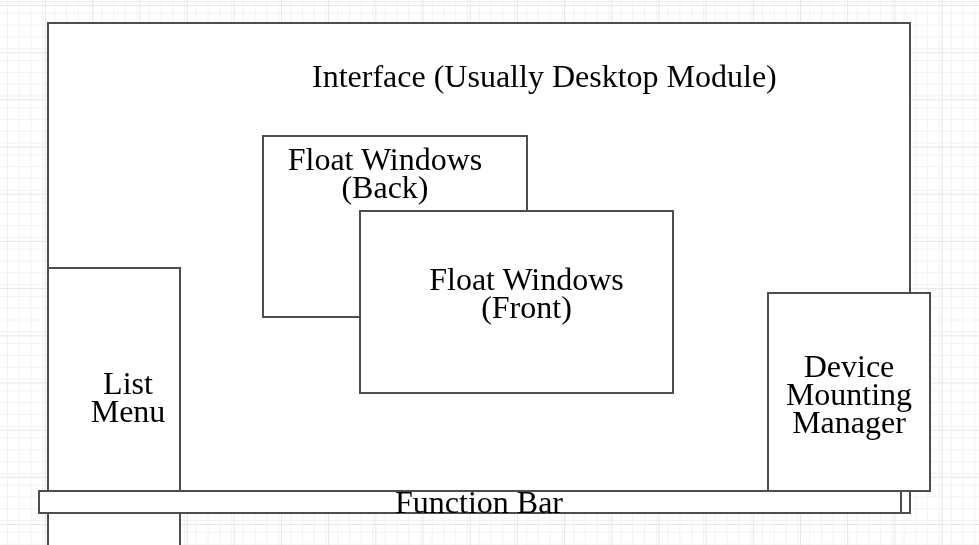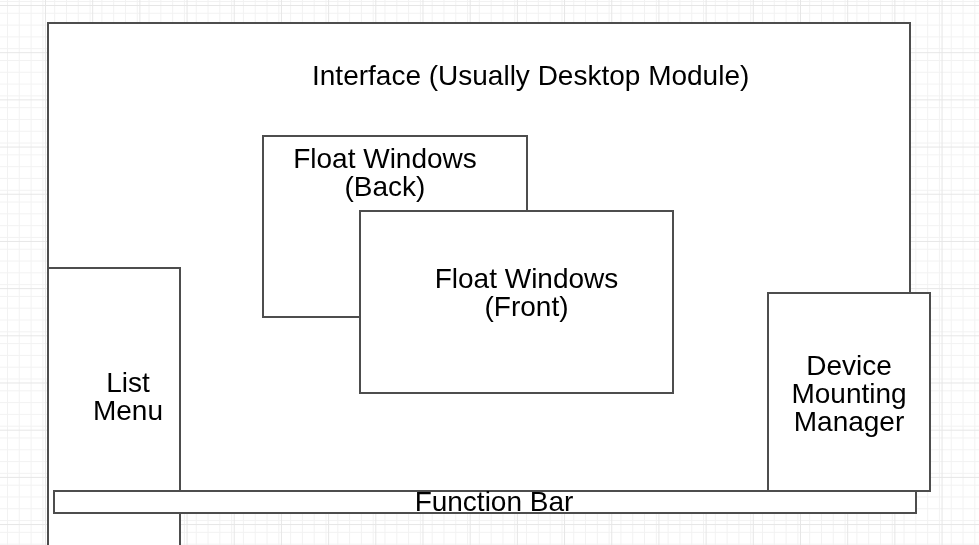--- a/index.html
+++ b/index.html
@@ -13,22 +13,22 @@
     height: 545px;
     overflow: hidden;
     background-color: var(--canvas-bg, #ffffff);
     background-image:
       linear-gradient(90deg, var(--grid-major, #e6e6e6) 1px, transparent 1px),
       linear-gradient(var(--grid-major, #e6e6e6) 1px, transparent 1px),
       linear-gradient(90deg, var(--grid-minor, #f2f2f2) 1px, transparent 1px),
       linear-gradient(var(--grid-minor, #f2f2f2) 1px, transparent 1px);
     background-size: 47.2px 47.2px, 47.2px 47.2px, 11.8px 11.8px, 11.8px 11.8px;
     background-position: 45px 0px, 0px 5px, 7px 0px, 0px 1px;
-    font-family: Liberation Sans, sans-serif;
-    font-size: 28px;
+    font-family: Liberation Serif, serif;
+    font-size: 32px;
     line-height: 28px;
     color: var(--text, #000000);
   }
   .box {
     position: absolute;
     box-sizing: border-box;
     border: 2px solid var(--border, #4d4d4d);
     background: var(--box-fill, #ffffff);
   }
   .lbl {
@@ -48,21 +48,21 @@
   .front .lbl { transform: translate(10px, -9px); }
   
   .list   { left: 47px;  top: 267px; width: 134px; height: 284px;
             display: flex; align-items: center; justify-content: center; padding-left: 28px; }
   .list .lbl { transform: translateY(-12px); }
   
   .device { left: 767px; top: 292px; width: 164px; height: 200px;
             display: flex; align-items: center; justify-content: center; }
   .device .lbl { transform: translateY(2px); }
   
-  .bar    { left: 53px;  top: 490px; width: 864px; height: 24px;
+  .bar    { left: 38px;  top: 490px; width: 864px; height: 24px;
             display: flex; align-items: center; justify-content: center; }
   .bar .lbl { transform: translateX(9px); }
 </style>
 </head>
 <body>
 
 <div class="canvas">
 
   <div class="box outer"></div>
 

